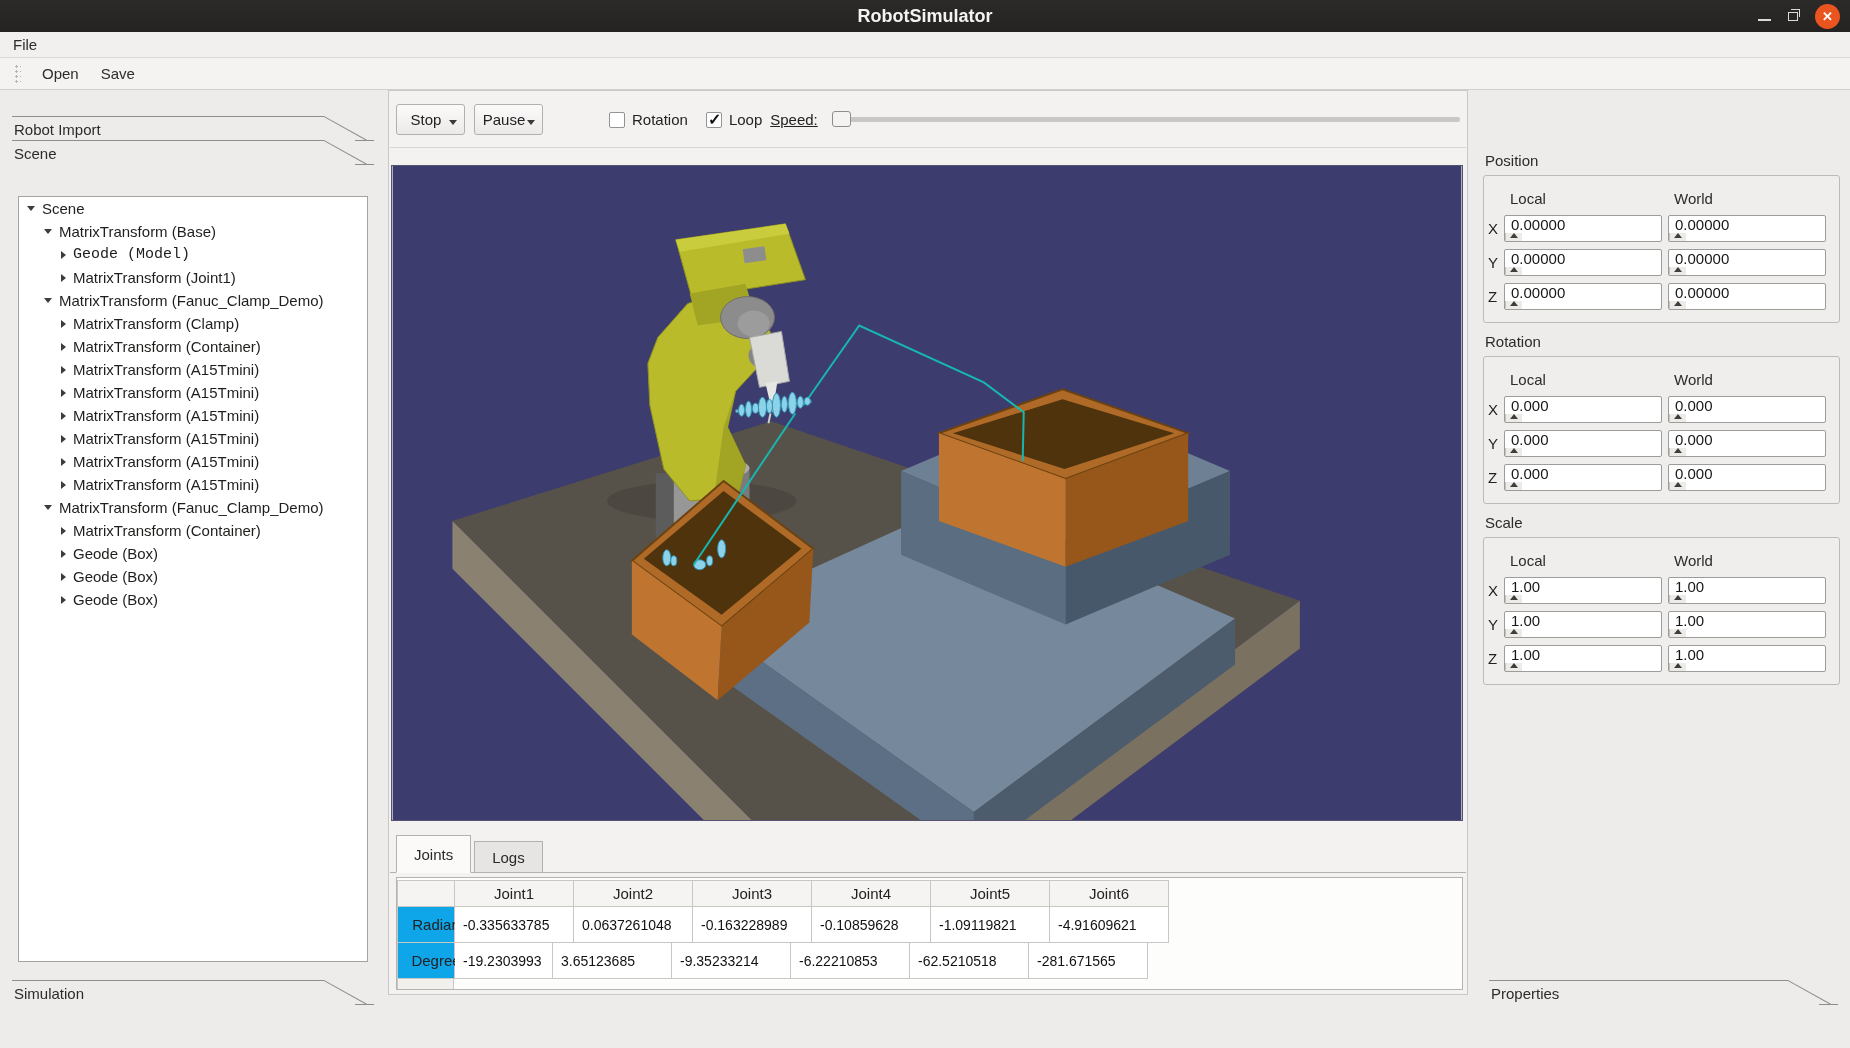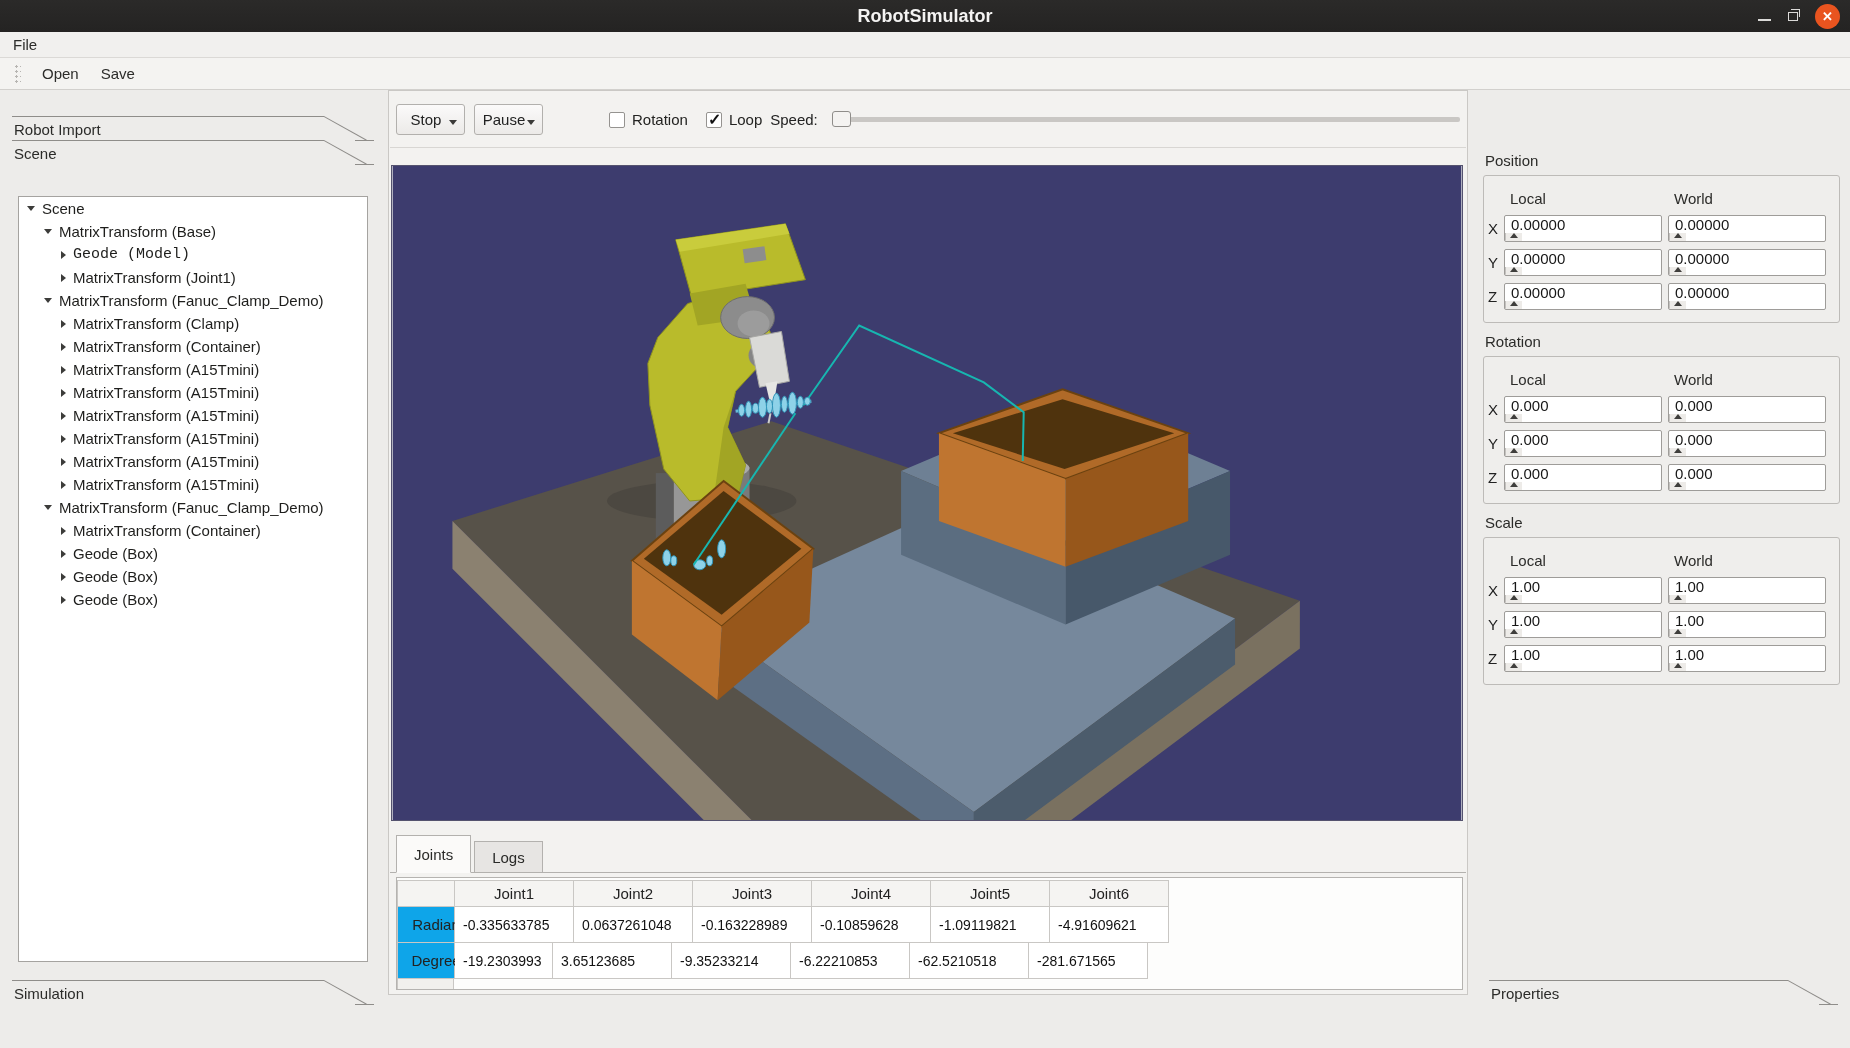--- a/index.html
+++ b/index.html
@@ -55,21 +55,21 @@
     border-bottom:1px solid #d8d6d3; display:flex; align-items:center; padding-left:6px; }
   .push-btn { position:relative; width:69px; height:31px; margin-right:9px;
     background:linear-gradient(#fbfafa,#eceae8); border:1px solid #b2b0ad; border-radius:3px;
     display:flex; align-items:center; justify-content:center; }
   .push-btn span.lbl { margin-right:9px; color:#222; }
   .menu-arrow { position:absolute; right:7px; bottom:9px; width:0; height:0;
     border-left:4px solid transparent; border-right:4px solid transparent; border-top:5px solid #3b3a38; }
   .cb-wrap { display:flex; align-items:center; }
   .cb { position:relative; width:16px; height:16px; background:#fff; border:1px solid #959390; border-radius:2px; margin-right:7px; flex:none; }
   .cb.checked::after { content:"✓"; position:absolute; left:1px; top:-3px; font-size:16px; font-weight:bold; color:#111; }
-  .speed-lbl { margin-left:8px; color:#222; }
+  .speed-lbl { margin-left:8px; color:#222;text-decoration:underline; }
   .slider { position:relative; width:628px; height:5px; background:#c9c7c4; border-radius:2px; margin-left:14px; }
   .slider .handle { position:absolute; top:-6px; width:19px; height:16px; background:#f4f3f1;
     border:1px solid #8f8d8a; border-radius:3px; }
 
   .viewport { position:absolute; left:2px; top:74px; width:1072px; height:656px; border:1px solid #55536f; }
 
   .tab-bar { position:absolute; left:1px; right:1px; top:740px; height:42px; padding-left:6px;
     display:flex; align-items:flex-end; border-bottom:1px solid #b3b1ae; }
   .tab { height:31px; padding:0 17px; display:flex; align-items:center; background:#e7e5e3;
     border:1px solid #b3b1ae; border-bottom:none; margin-right:3px; color:#2a2a28; }

